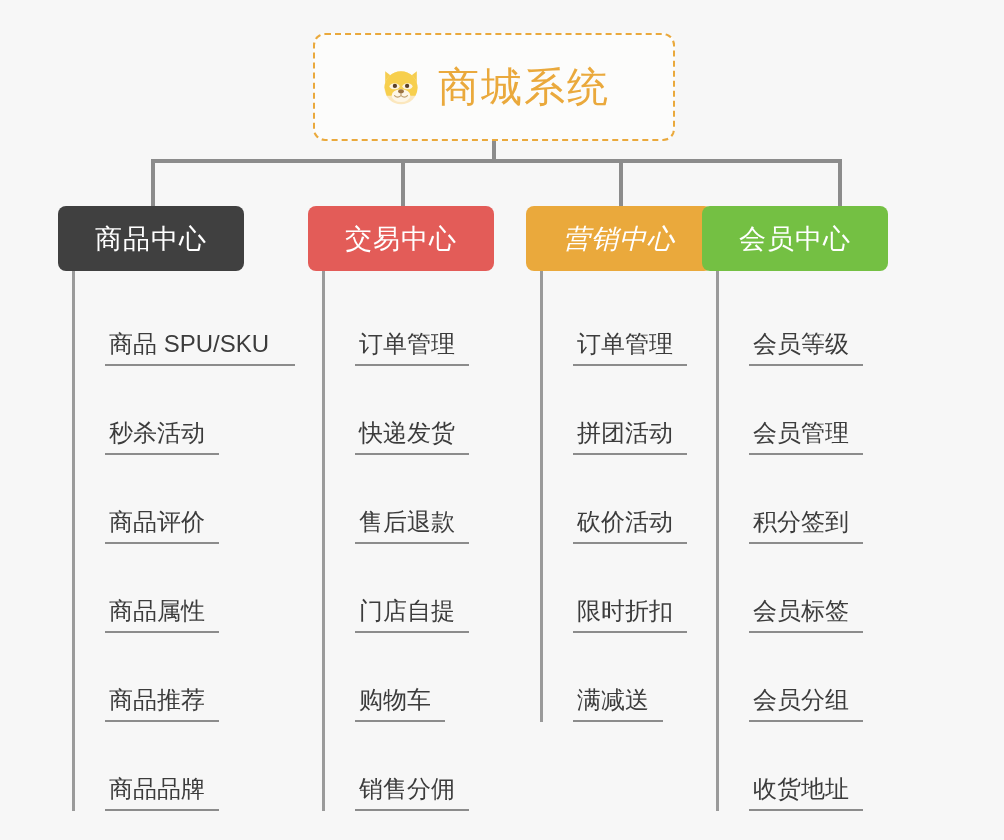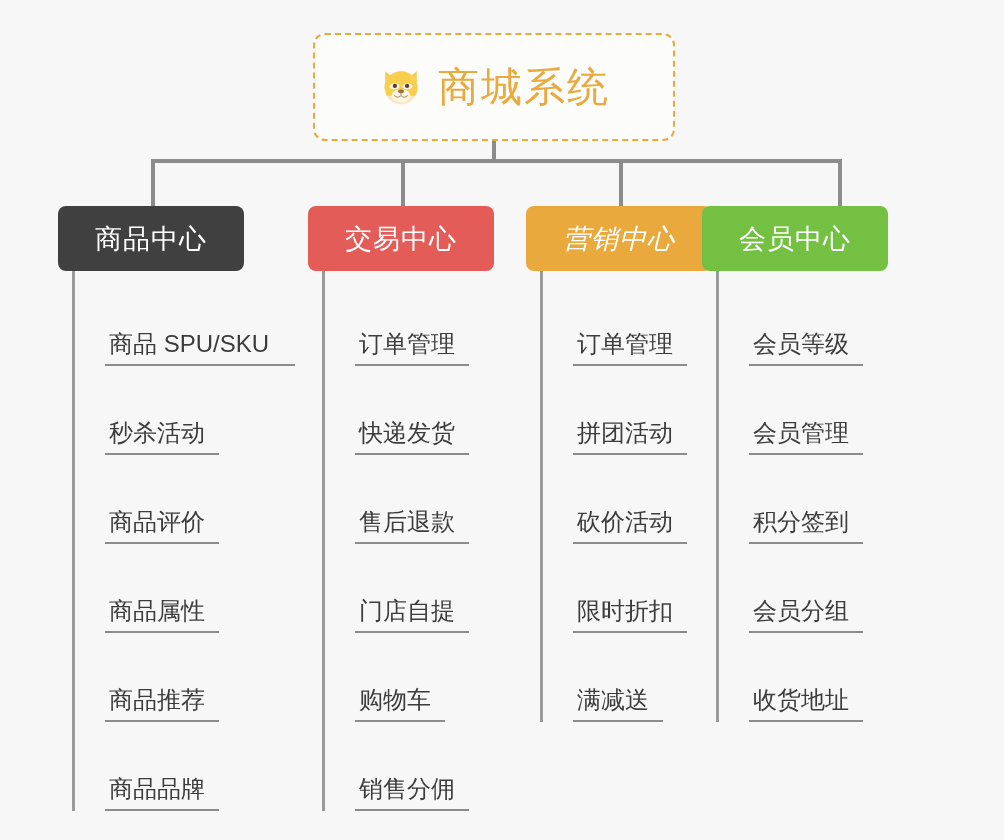--- a/index.html
+++ b/index.html
@@ -221,20 +221,23 @@
       <div class="col-item">
           <span class="col-item-inner">会员等级</span>
         </div>
       <div class="col-item">
           <span class="col-item-inner">会员管理</span>
         </div>
       <div class="col-item">
           <span class="col-item-inner">积分签到</span>
         </div>
       <div class="col-item">
+          <span class="col-item-inner">会员标签</span>
+        </div>
+      <div class="col-item">
           <span class="col-item-inner">会员分组</span>
         </div>
       <div class="col-item">
           <span class="col-item-inner">收货地址</span>
         </div>
     </div>
   </div>
 
 </div>
 

